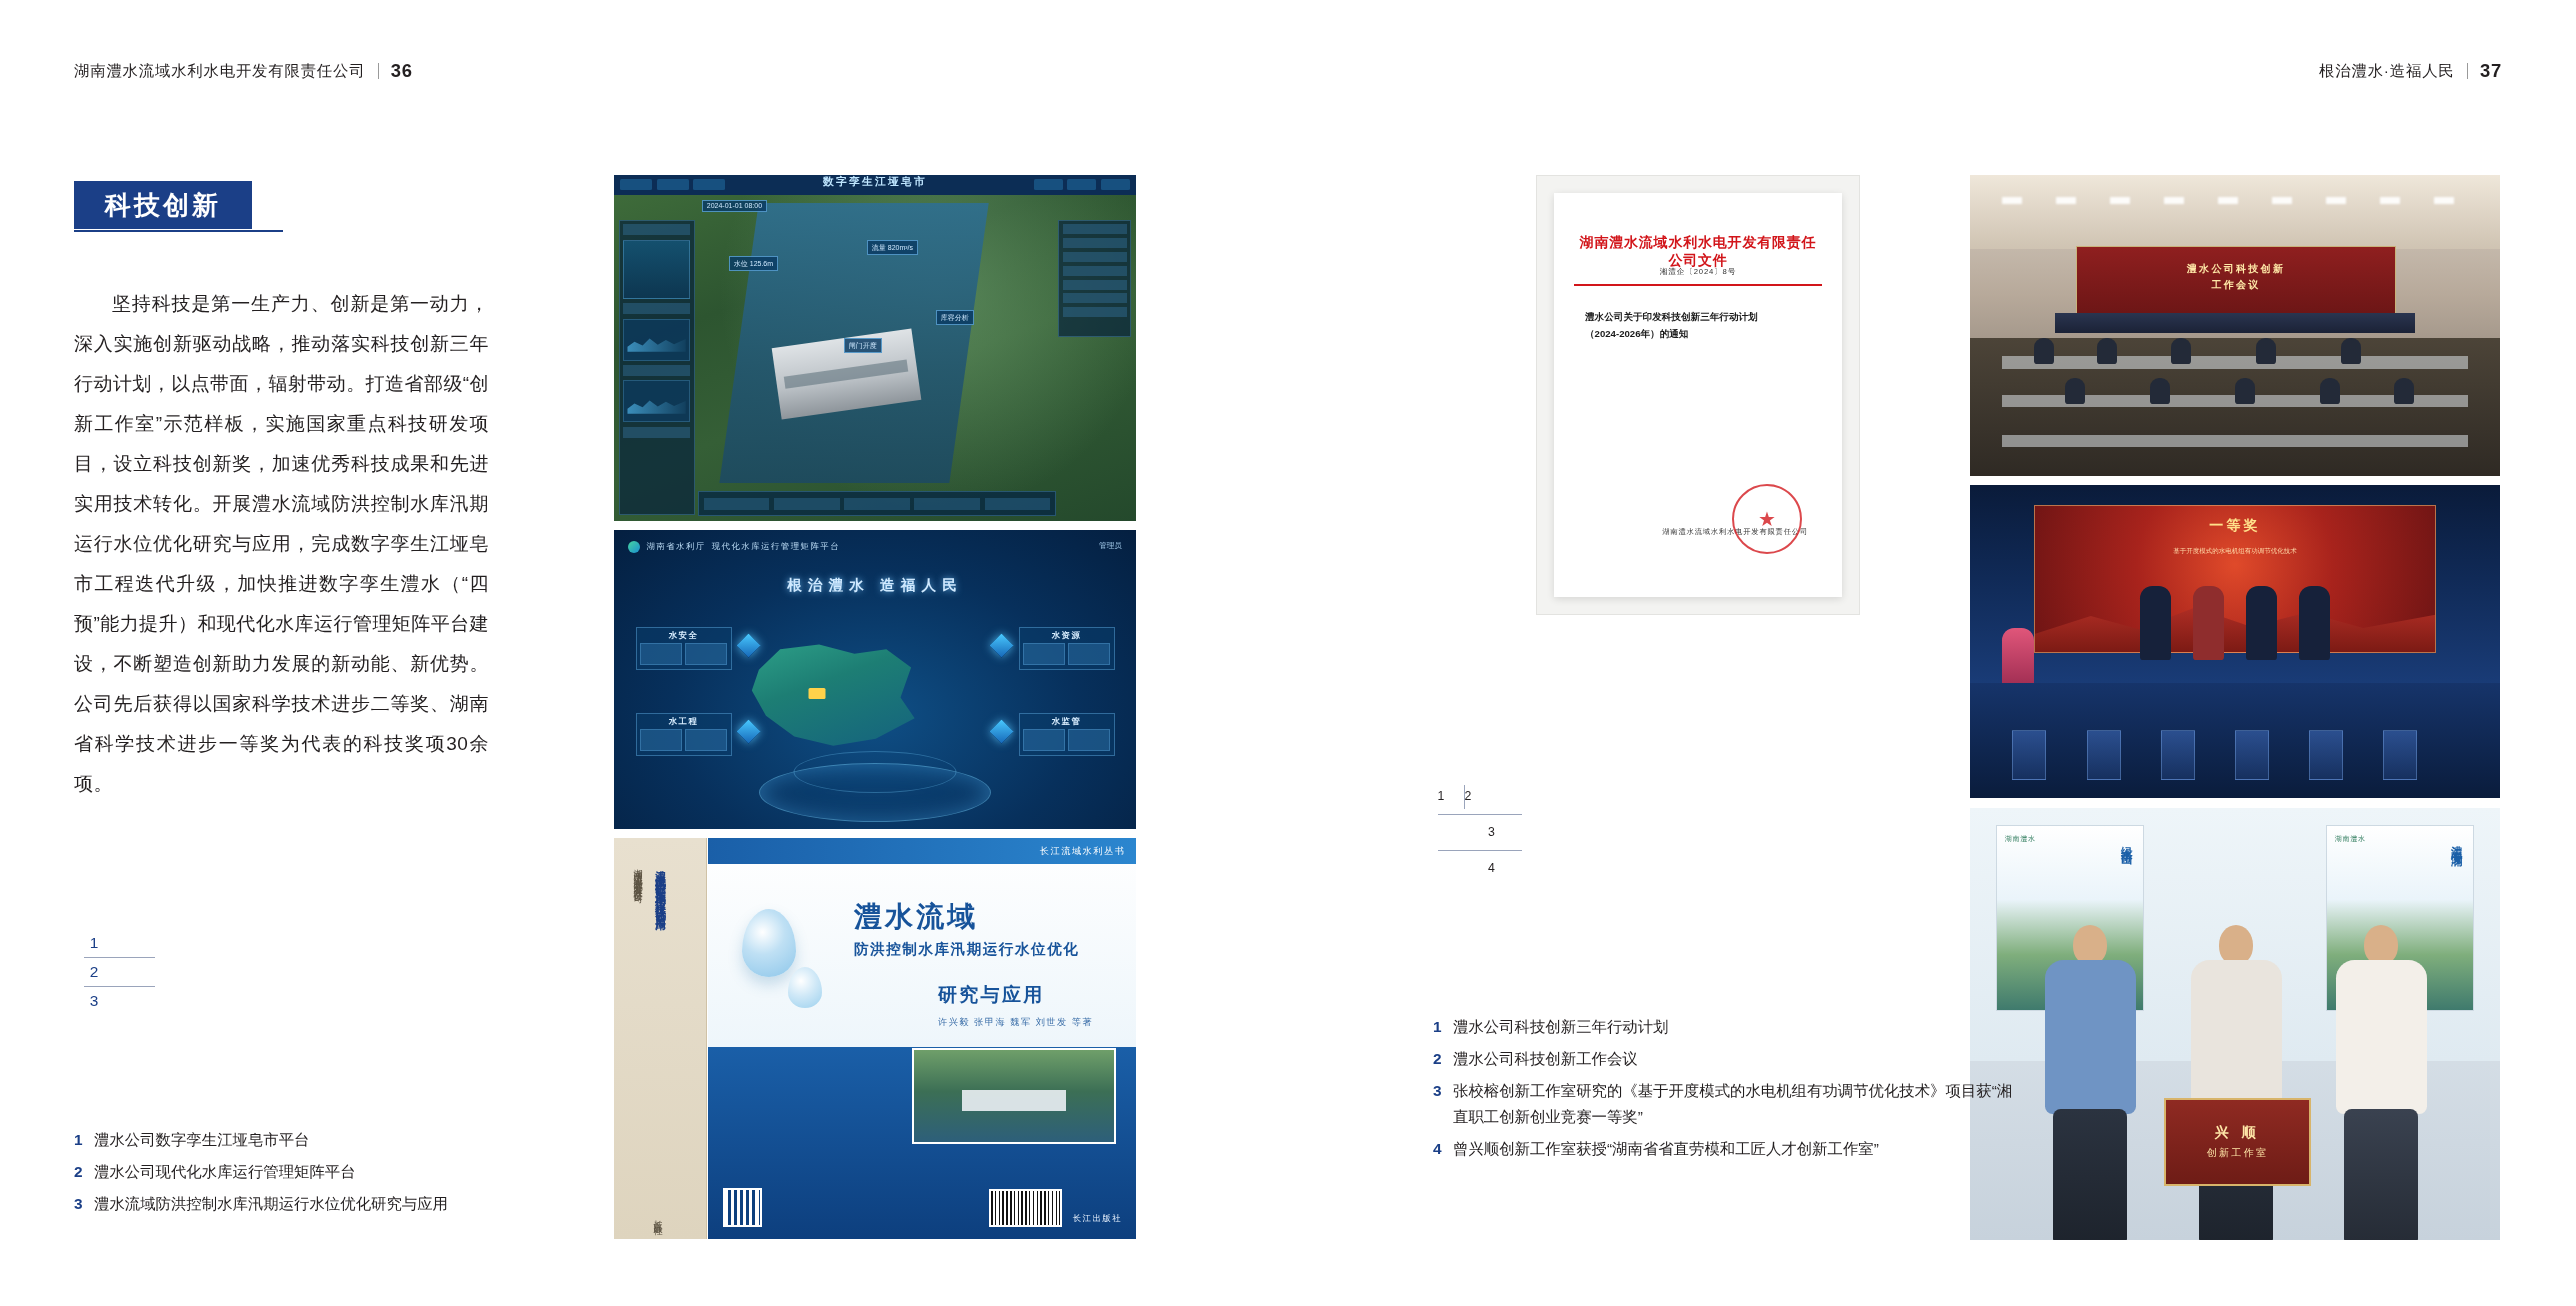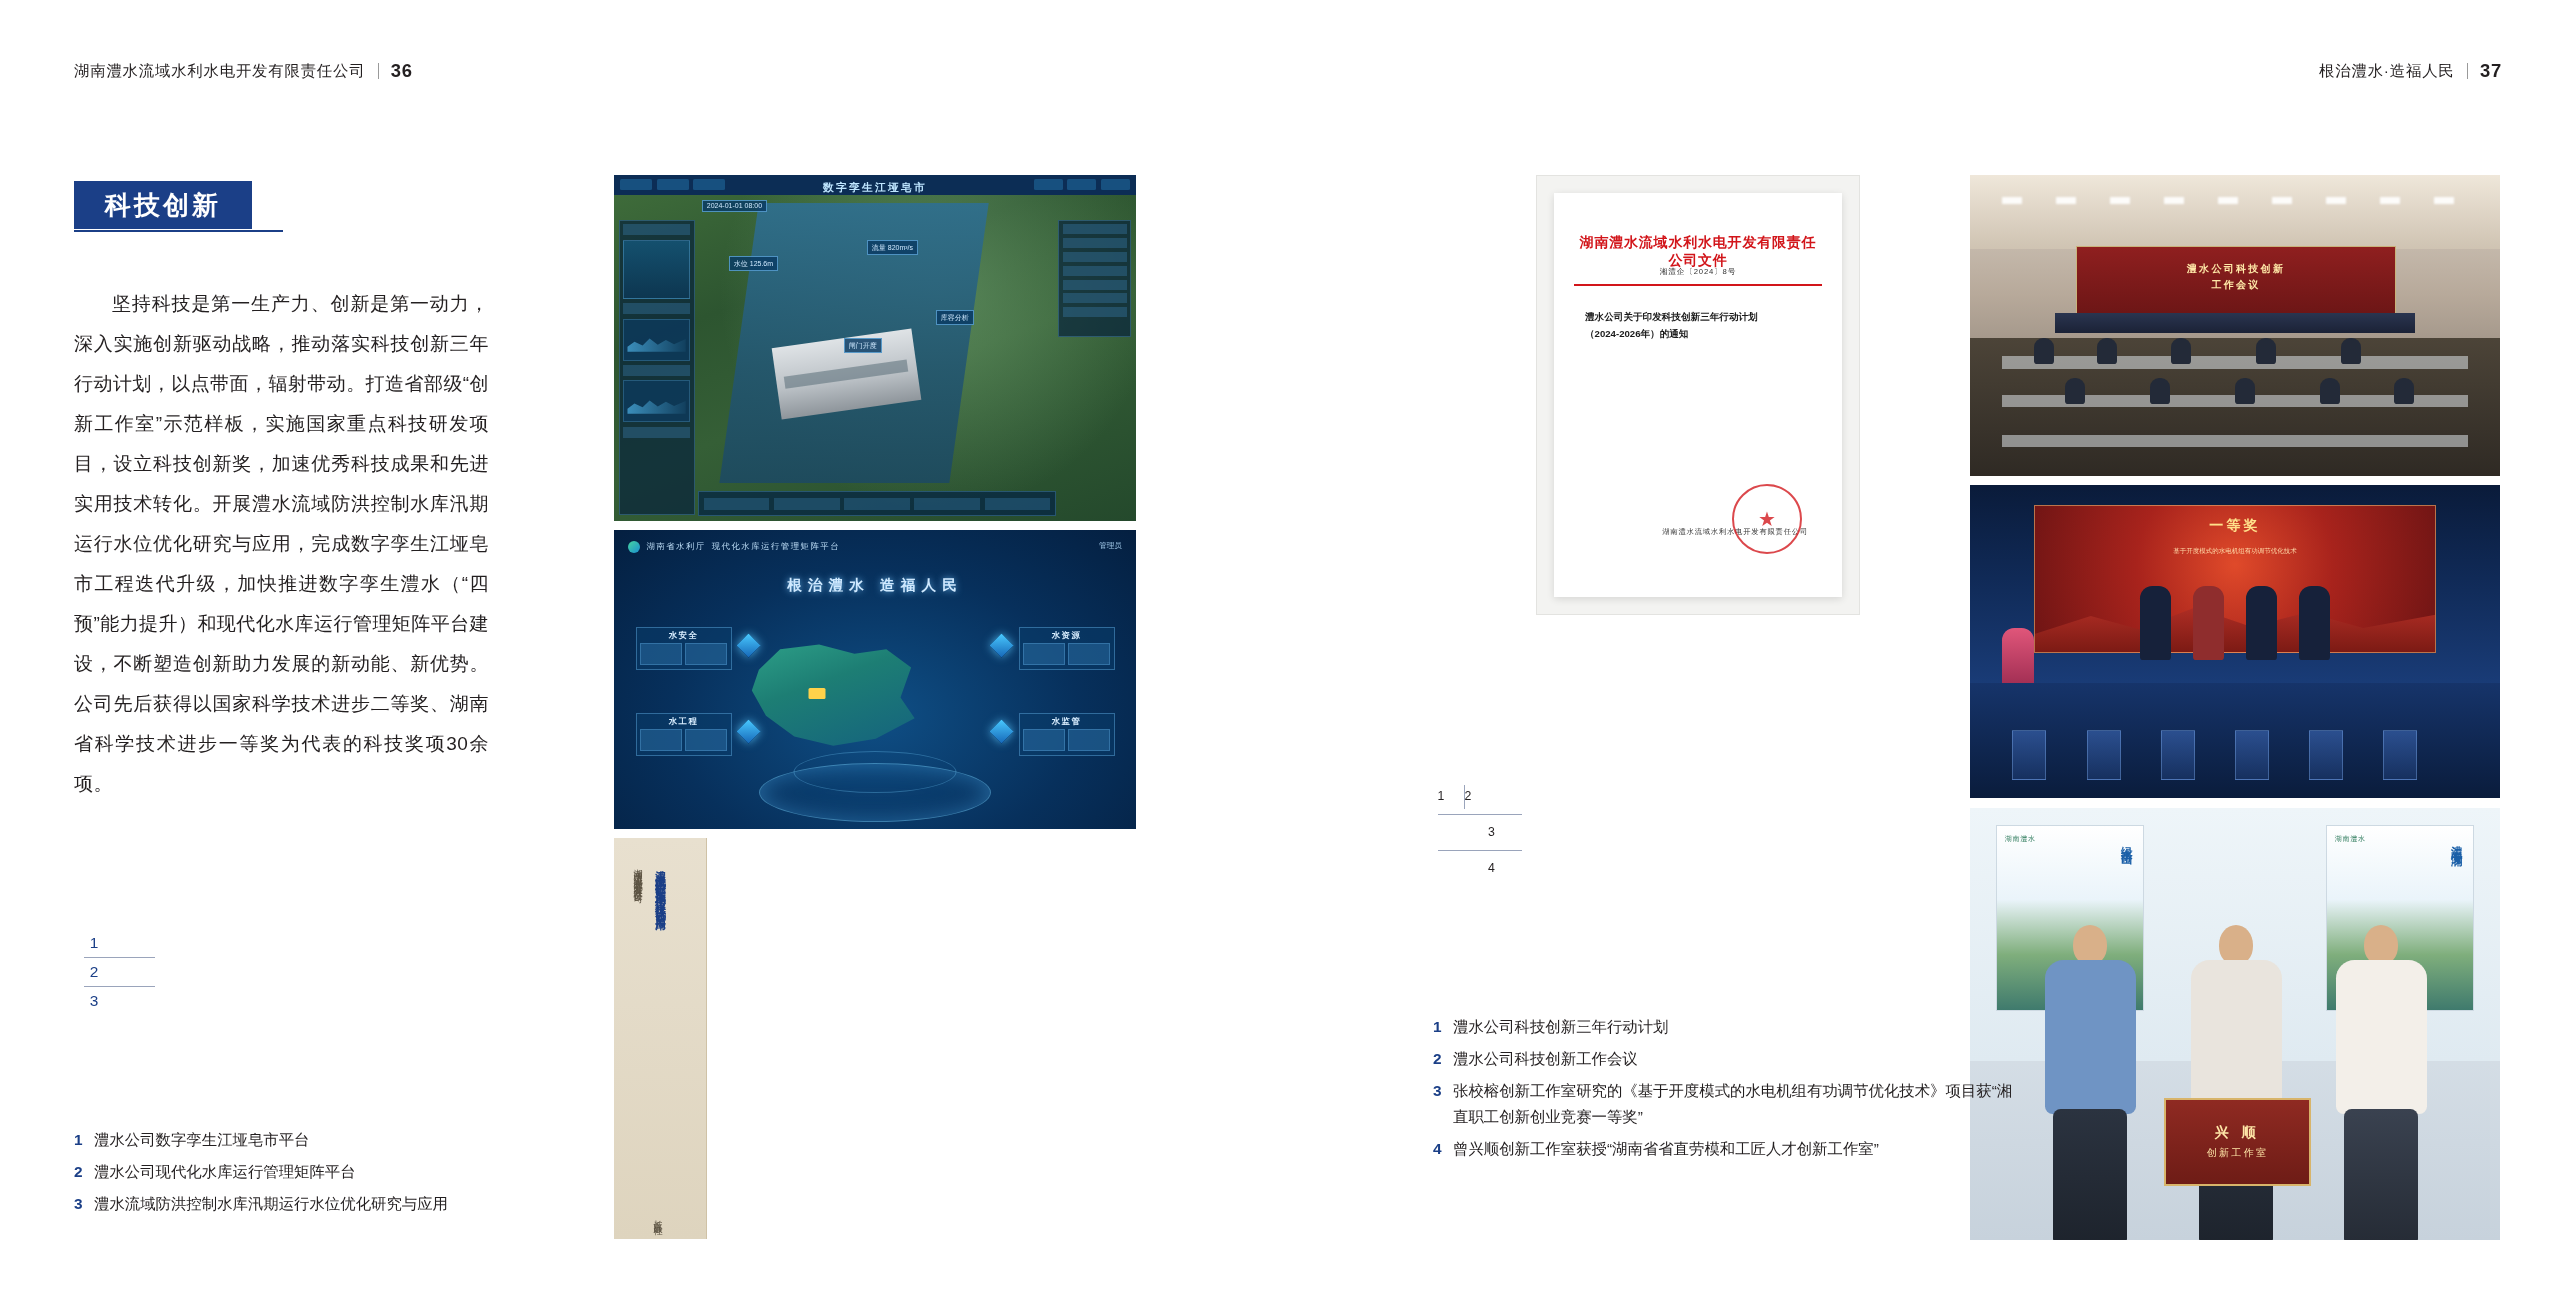--- a/index.html
+++ b/index.html
@@ -180,21 +180,21 @@
     overflow: hidden;
     background: #e9edf2;
   }
 
   
   #fig-dam {
     left: 614px; top: 175px; width: 522px; height: 346px;
     background: linear-gradient(180deg,#0b2f4a 0%, #123f5c 100%);
   }
   #fig-dam .topbar {
-    height: 20px; background: #0c2d55; display: flex; align-items: flex-end;
+    height: 20px; background: #0c2d55; display: flex; align-items: flex-start;
     justify-content: center; position: relative;
   }
   #fig-dam .topbar .ttl {
     color: #bfe6ff; font-size: 10.7px; letter-spacing: 2.3px; font-weight: bold;
   }
   #fig-dam .topbar .lbtn {
     position: absolute; left: 6.1px; top: 3.8px; display: flex; gap: 4.6px;
   }
   #fig-dam .topbar .lbtn i {
     display: block; width: 32px; height: 11.5px; background: #17507f; border-radius: 1.5px;
@@ -758,20 +758,33 @@
   <div class="node" style="right:126px;top:107px;"></div>
   <div class="node" style="left:126px;top:193px;"></div>
   <div class="node" style="right:126px;top:193px;"></div>
 </div>
 
 <div class="fig" id="fig-book">
   <div class="spine">
     <div class="vt">澧水流域防洪控制水库汛期运行水位优化研究与应用</div>
     <div class="vt2">湖南澧水流域水利水电开发有限责任公司</div>
     <div class="vt3">长江出版社</div>
+  </div>
+  <div class="front">
+    <div class="topband">长江流域水利丛书</div>
+    <div class="drop"></div>
+    <div class="drop2"></div>
+    <div class="bigtitle">澧水流域</div>
+    <div class="subtitle">防洪控制水库汛期运行水位优化</div>
+    <div class="subtitle2">研究与应用</div>
+    <div class="authors">许兴毅  张甲海  魏军  刘世发  等著</div>
+    <div class="photo"></div>
+    <div class="qr"></div>
+    <div class="barcode"></div>
+    <div class="publisher">长江出版社</div>
   </div>
 </div>
 
 <div class="fig" id="fig-doc">
   <div class="sheet">
     <div class="redhead">湖南澧水流域水利水电开发有限责任公司文件</div>
     <div class="docno">湘澧企〔2024〕8号</div>
     <div class="redline"></div>
     <div class="doctitle">
       <div>澧水公司关于印发科技创新三年行动计划</div>

